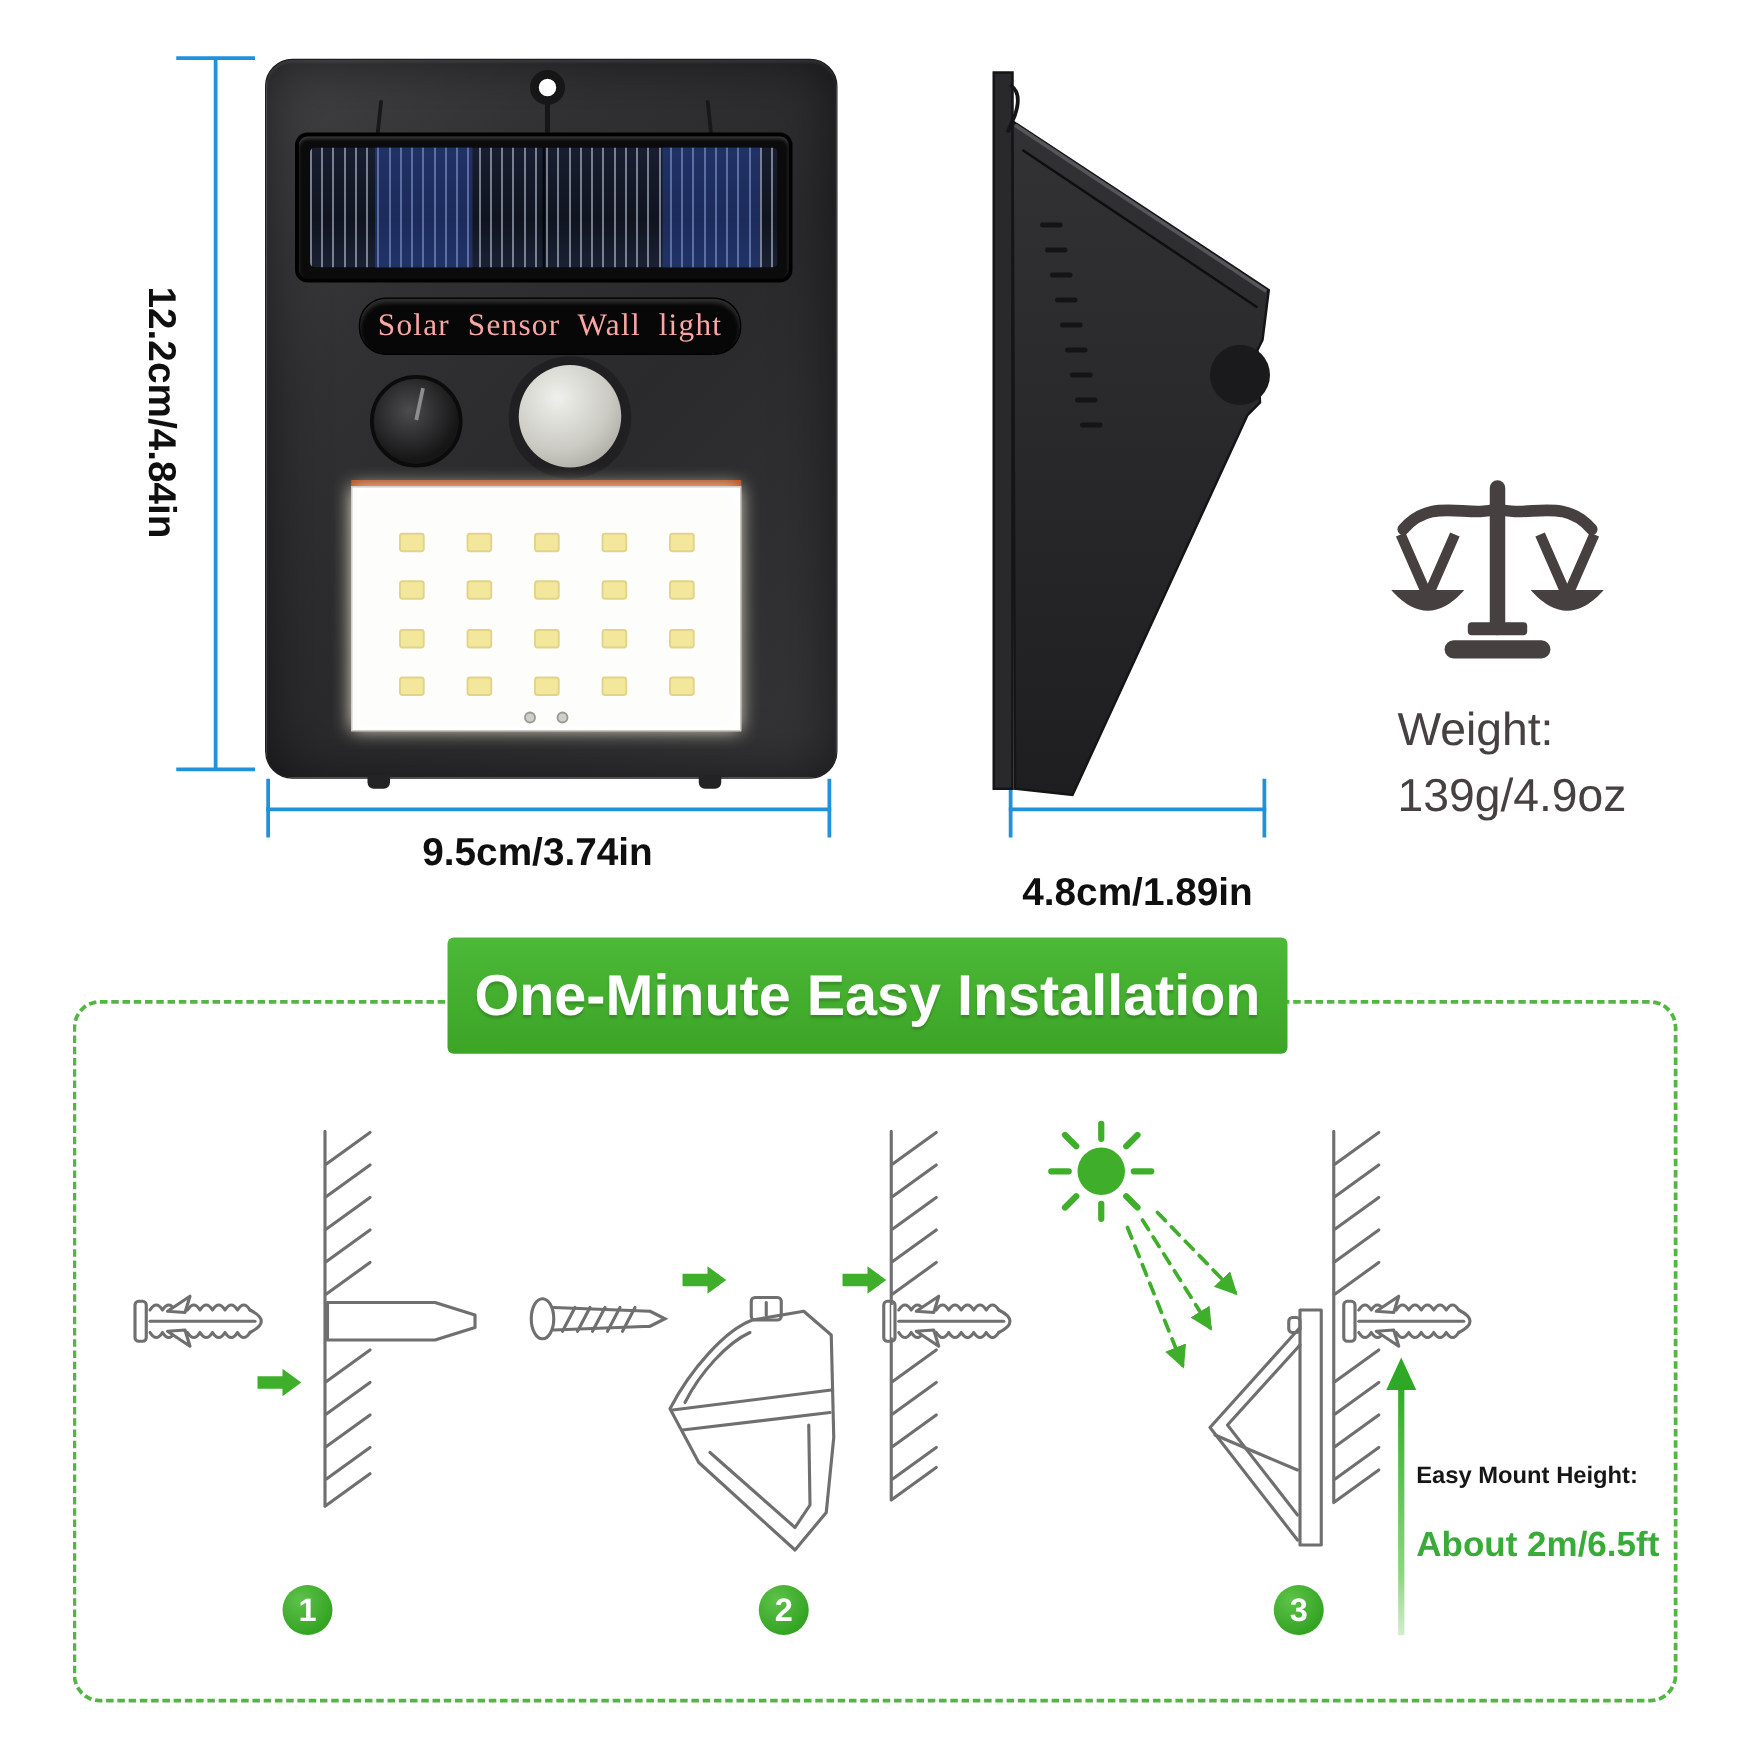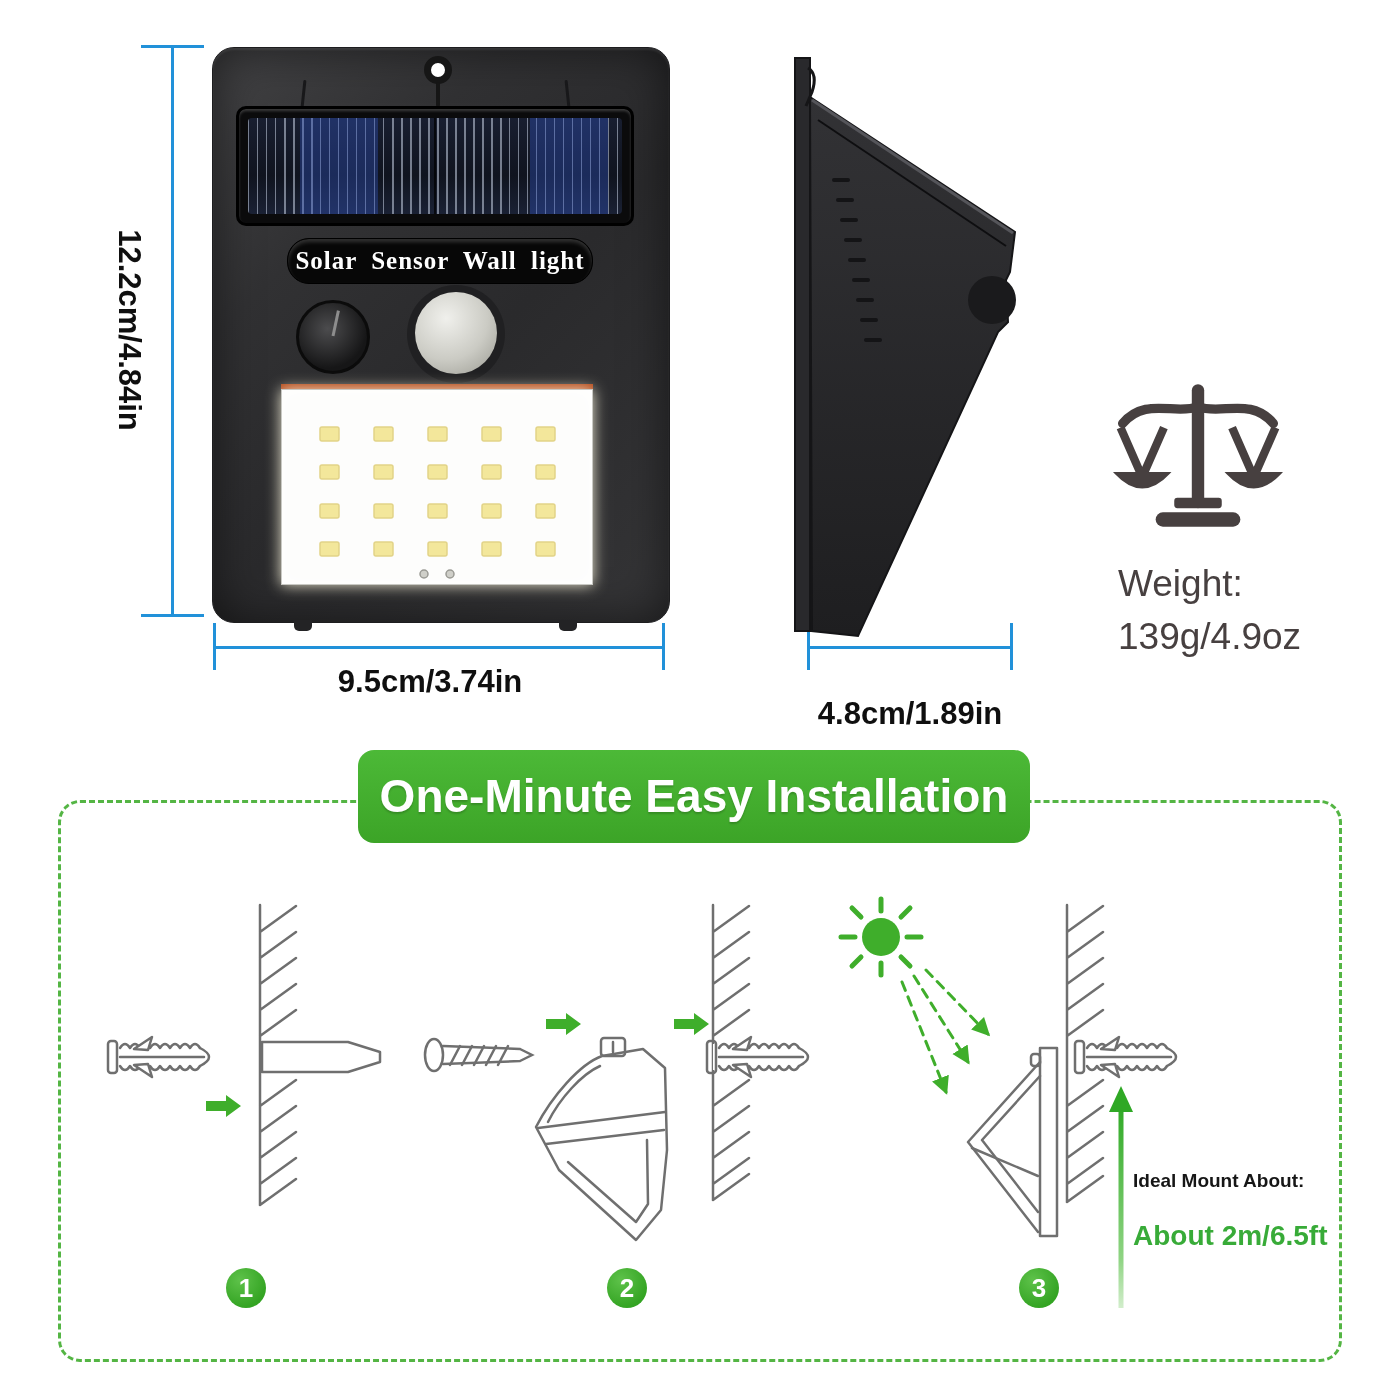--- a/index.html
+++ b/index.html
@@ -28,21 +28,21 @@
     border:3px solid #000;border-radius:10px;box-sizing:border-box;box-shadow:inset 0 2px 3px rgba(255,255,255,.2);}
   .solar-cells{position:absolute;left:248px;top:118px;width:374px;height:96px;border-radius:4px;
     background:
       repeating-linear-gradient(90deg, rgba(200,210,228,.55) 0 1.5px, rgba(0,0,0,0) 1.5px 9px),
       linear-gradient(180deg,#181e30,#10141f 60%,#1a2134);}
   .solar-band{position:absolute;top:118px;height:96px;width:78px;background:rgba(47,82,190,.38);}
   .band-1{left:300px;} .band-2{left:530px;}
   .solar-divider{position:absolute;left:434px;top:118px;width:2px;height:96px;background:rgba(0,0,0,.7);}
   .name-pill{position:absolute;left:287px;top:238px;width:304px;height:44px;border-radius:22px;
     background:#070707;border:1px solid #000;box-shadow:inset 0 3px 4px rgba(255,255,255,.18);
-    color:#ffffff;font-family:"Liberation Serif",serif;font-weight:700;font-size:25px;line-height:44px;
+    color:#fca5a5;font-family:"Liberation Serif",serif;font-weight:400;font-size:25px;line-height:44px;
     text-align:center;letter-spacing:1px;word-spacing:7px;}
   .knob{position:absolute;left:296px;top:300px;width:74px;height:74px;border-radius:50%;
     background:radial-gradient(circle at 42% 38%, #4c4c4e, #161617 68%);border:3px solid #0b0b0b;box-sizing:border-box;}
   .knob::after{content:"";position:absolute;left:50%;top:7px;width:3px;height:26px;background:#8d8d8d;
     transform:translateX(-50%) rotate(12deg);transform-origin:50% 100%;}
   .pir-ring{position:absolute;left:407px;top:285px;width:98px;height:98px;border-radius:50%;background:#202022;}
   .pir-dome{position:absolute;left:415px;top:292px;width:82px;height:82px;border-radius:50%;
     background:radial-gradient(circle at 38% 32%, #f0f0ec, #cbcbc4 55%, #a6a69e 88%);}
   .led-strip{position:absolute;left:281px;top:384px;width:312px;height:6px;background:#b04415;}
   .led-panel{position:absolute;left:281px;top:389px;width:312px;height:196px;background:#fdfdfc;
@@ -55,21 +55,21 @@
   .dim-label{position:absolute;color:#0f0f0f;font-weight:700;font-size:31px;text-align:center;}
   .dim-label-v{left:-153px;top:310px;width:560px;height:40px;transform:rotate(90deg);transform-origin:center;}
 
   
   .weight-text{position:absolute;left:1118px;top:558px;color:var(--weight-text-gray);
     font-weight:400;font-size:37px;line-height:1.42;}
 
   
   .dash-box{position:absolute;left:58px;top:800px;width:1284px;height:562px;box-sizing:border-box;
     border:3px dashed var(--dashed-border-green);border-radius:22px;}
-  .banner{position:absolute;left:358px;top:750px;width:672px;height:93px;border-radius:16px;
+  .banner{position:absolute;left:358px;top:750px;width:672px;height:93px;border-radius:5px;
     background:linear-gradient(180deg,#4cb937 0%,#3ca427 100%);z-index:3;
     color:#fff;font-weight:700;font-size:46px;line-height:93px;text-align:center;
     text-shadow:0 2px 2px rgba(0,0,0,.18);}
   .step-badge{position:absolute;width:40px;height:40px;border-radius:50%;z-index:3;
     background:radial-gradient(circle at 35% 30%, #5ec24a, #34a423 72%);
     color:#fff;font-weight:700;font-size:26px;line-height:40px;text-align:center;}
   .mount-label{position:absolute;left:1133px;top:1170px;font-size:19px;font-weight:700;color:#161616;z-index:3;}
   .mount-value{position:absolute;left:1133px;top:1196px;font-size:28px;font-weight:700;color:#38ab38;z-index:3;margin-top:24px;}
 
   
@@ -275,16 +275,16 @@
         <line x1="1121" y1="1104" x2="1121" y2="1308" stroke="url(#ag)" stroke-width="5"></line>
         <polygon points="1121,1086 1109,1112 1133,1112" fill="#2fa825"></polygon>
       </g>
     </g>
   </svg>
 
   <div class="step-badge" style="left:226px;top:1268px;">1</div>
   <div class="step-badge" style="left:607px;top:1268px;">2</div>
   <div class="step-badge" style="left:1019px;top:1268px;">3</div>
 
-  <div class="mount-label">Ideal Mount About:</div>
+  <div class="mount-label">Easy Mount Height:</div>
   <div class="mount-value">About 2m/6.5ft</div>
 
 </div>
 
 </body></html>

